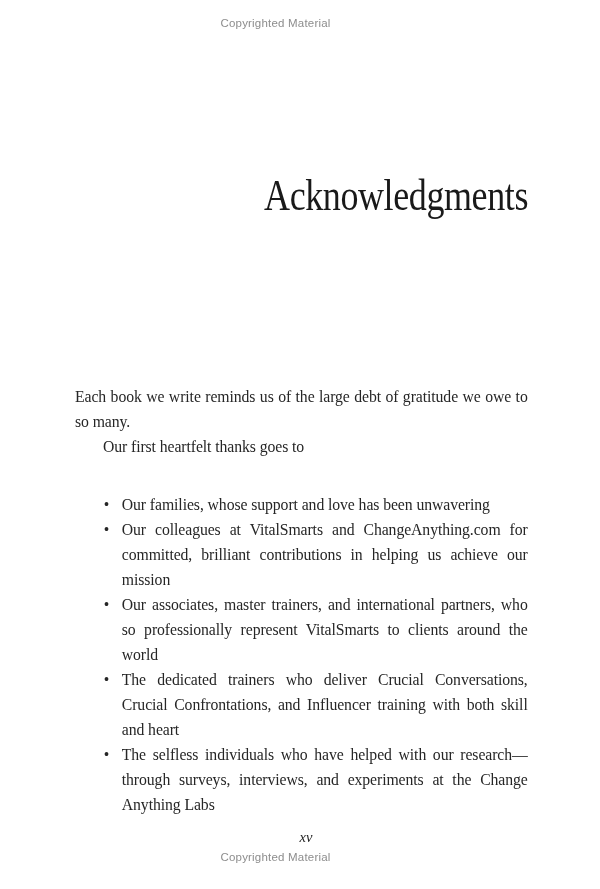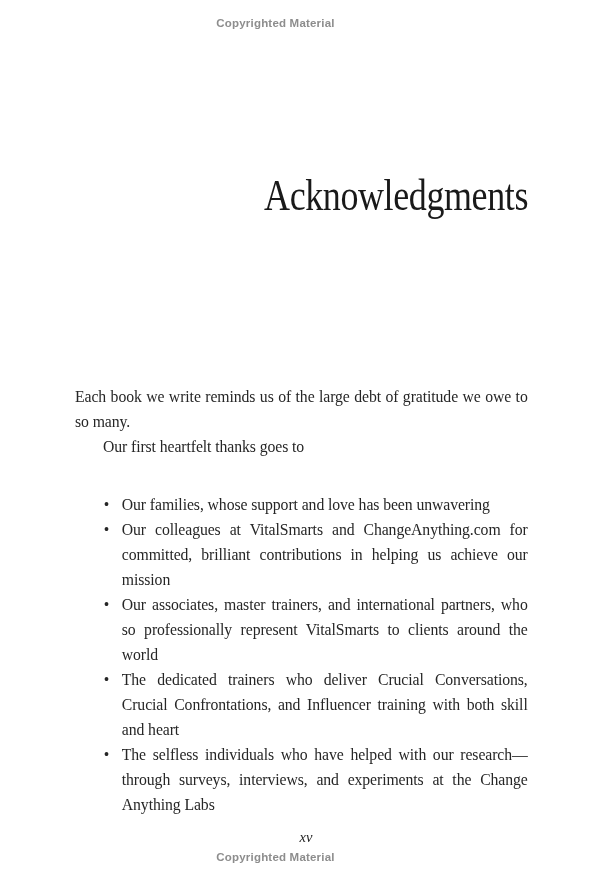--- a/index.html
+++ b/index.html
@@ -10,21 +10,21 @@
     background: #ffffff;
     font-family: "Liberation Serif", serif;
     overflow: hidden;
   }
   .copyright-notice {
     position: absolute;
     left: 0;
     width: 551px;
     text-align: center;
     font-family: "Liberation Sans", sans-serif;
-    font-weight: bold;
+    font-weight: normal;
     font-size: 11.5px;
     letter-spacing: 0.2px;
     color: #8d8d8d;
   }
   .copyright-top { top: 17px; }
   .copyright-bottom { top: 851px; }
   .chapter-title {
     position: absolute;
     top: 169px;
     left: 0;

